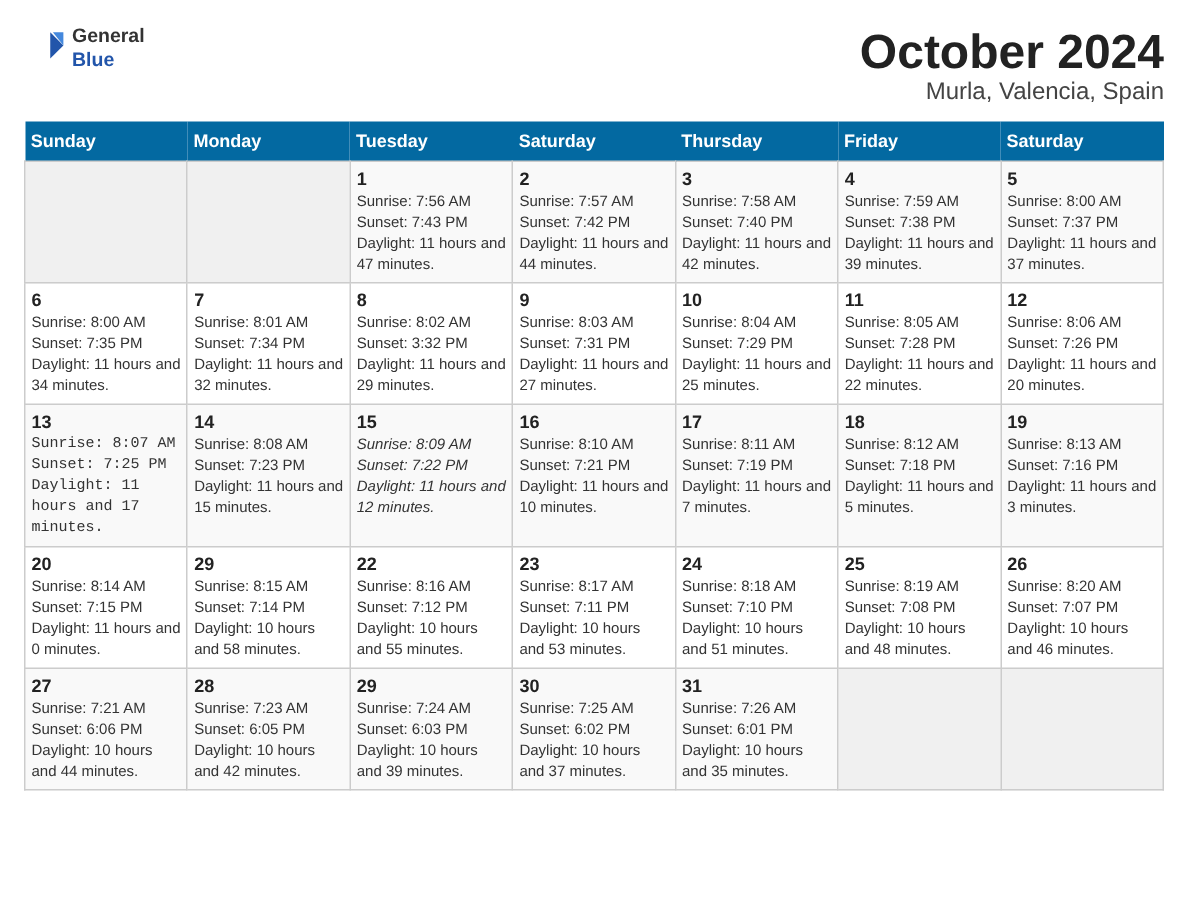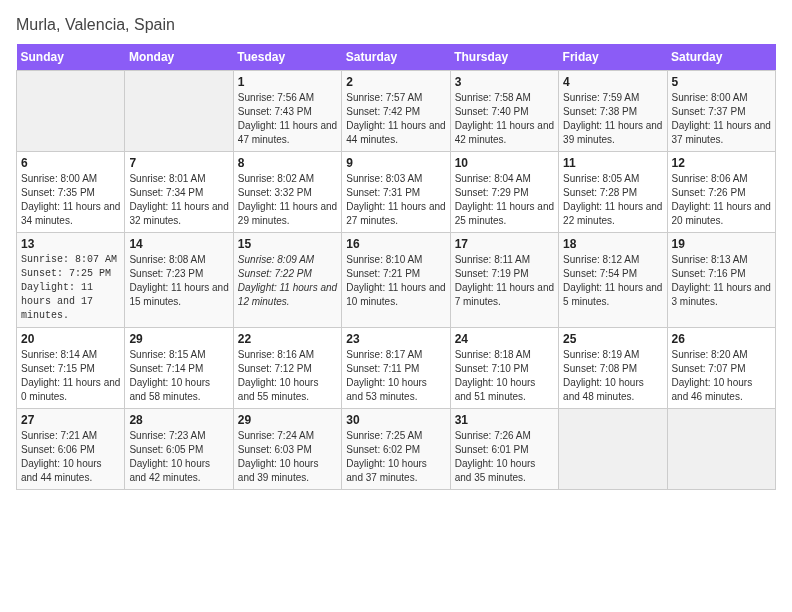--- a/index.html
+++ b/index.html
@@ -46,21 +46,21 @@
       font-size: 16px;
       font-weight: normal;
       color: #444;
     }
     table {
       width: 100%;
       border-collapse: collapse;
       font-size: 11px;
     }
     thead tr th {
-      background-color: #8b5cf6;
+      background-color: #0369a1;
       color: #fff;
       padding: 6px 4px;
       text-align: left;
       font-size: 12px;
       font-weight: bold;
     }
     tbody tr td {
       border: 1px solid #ccc;
       vertical-align: top;
       padding: 4px;
@@ -84,21 +84,32 @@
     .day-info {
       font-size: 10px;
       color: #333;
       line-height: 1.4;
     }
   </style>
 </head>
 <body>
 
 <div class="header">
+  <div class="logo">
+    <svg class="logo-icon" viewBox="0 0 32 32">
+      <polygon points="20,4 30,14 20,24" fill="#2255aa"></polygon>
+      <polygon points="22,4 30,4 30,14" fill="#4488dd"></polygon>
+    </svg>
+    <div class="logo-text">
+      <span class="logo-general">General</span>
+      <span class="logo-blue">Blue</span>
+    </div>
+  </div>
   <div class="title-block">
+    <h1>October 2024</h1>
     <h2>Murla, Valencia, Spain</h2>
   </div>
 </div>
 
 <table>
   <thead>
     <tr>
     <th>Sunday</th>
         <th>Monday</th>
         <th>Tuesday</th>
@@ -214,21 +225,21 @@
         </td>
         <td>
           <div class="day-number">17</div>
           <div class="day-info" style="white-space: pre-line;">Sunrise: 8:11 AM
 Sunset: 7:19 PM
 Daylight: 11 hours and 7 minutes.</div>
         </td>
         <td>
           <div class="day-number">18</div>
           <div class="day-info" style="white-space: pre-line;">Sunrise: 8:12 AM
-Sunset: 7:54 PM
+Sunset: 7:18 PM
 Daylight: 11 hours and 5 minutes.</div>
         </td>
         <td>
           <div class="day-number">19</div>
           <div class="day-info" style="white-space: pre-line;">Sunrise: 8:13 AM
 Sunset: 7:16 PM
 Daylight: 11 hours and 3 minutes.</div>
         </td>
       </tr>
       <tr>

